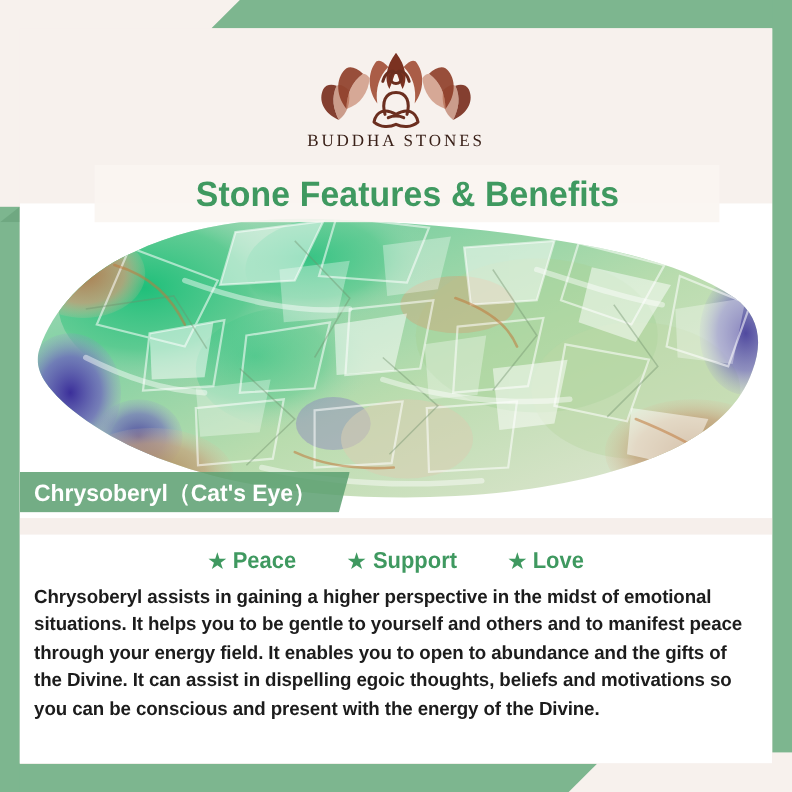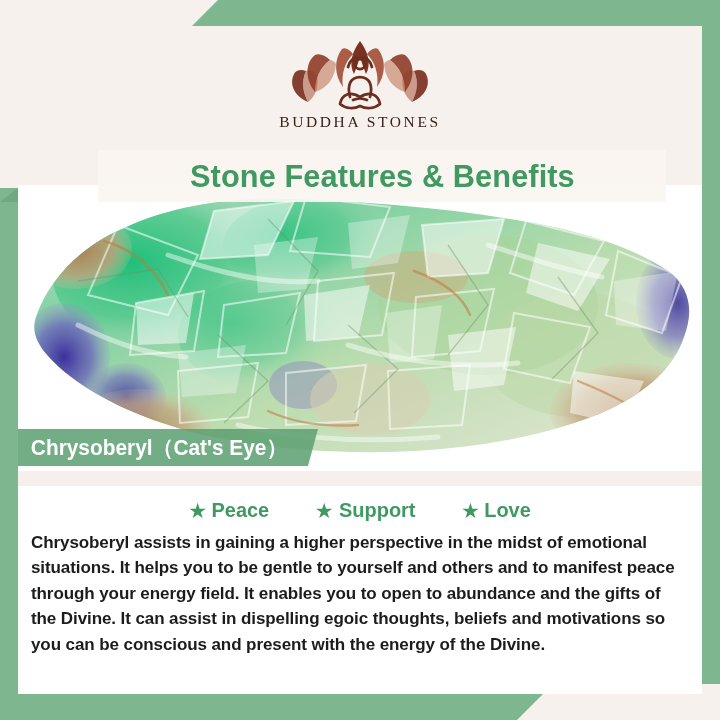--- a/index.html
+++ b/index.html
@@ -66,21 +66,21 @@
   }
 
   
   .logo-block {
     position: absolute;
     top: 0; left: 0; right: 0;
     height: 112px;
     display: flex;
     flex-direction: column;
     align-items: center;
-    justify-content: center;
+    justify-content: flex-end;
     padding-top: 4px;
   }
   .logo-mark { width: 148px; height: 72px; display: block; }
   .logo-word {
     font-family: "Liberation Serif", serif;
     font-size: 15.5px;
     letter-spacing: 2.6px;
     color: #3a2119;
     margin-top: 3px;
     white-space: nowrap;
@@ -94,21 +94,21 @@
     background: #ffffff;
     overflow: hidden;
     padding-left: 10px;
   }
   .stone { position: absolute; inset: 0; }
 
   
   .title-band {
     position: absolute;
     top: 124px;
-    left: 80px;
+    left: 68px;
     width: 568px;
     height: 52px;
     background: rgba(250,245,241,0.93);
     display: flex;
     align-items: center;
     justify-content: center;
     z-index: 6;
   }
   .title-text {
     font-size: 32px;

